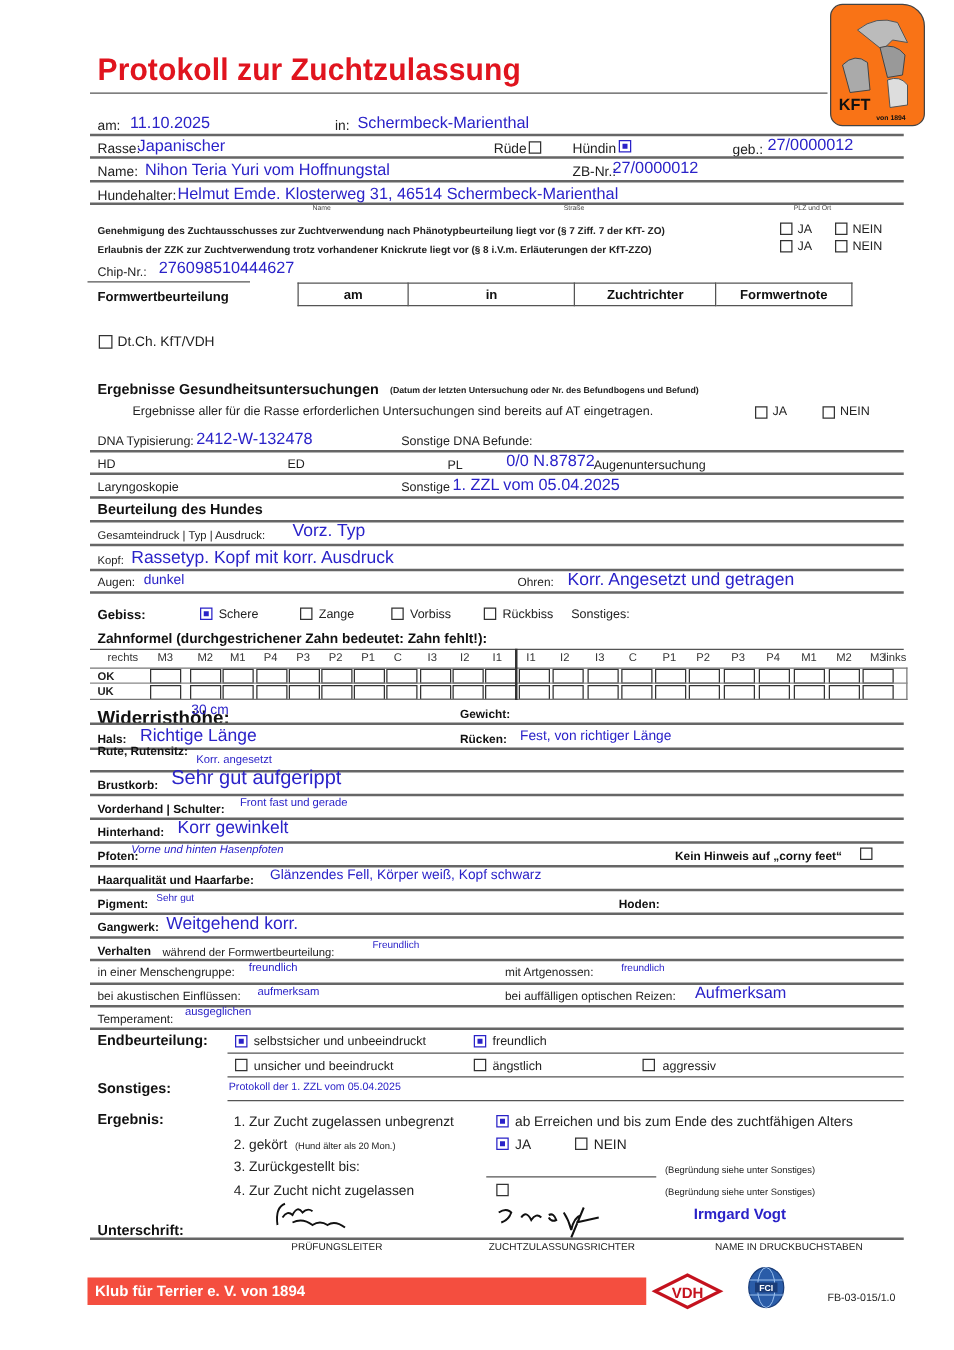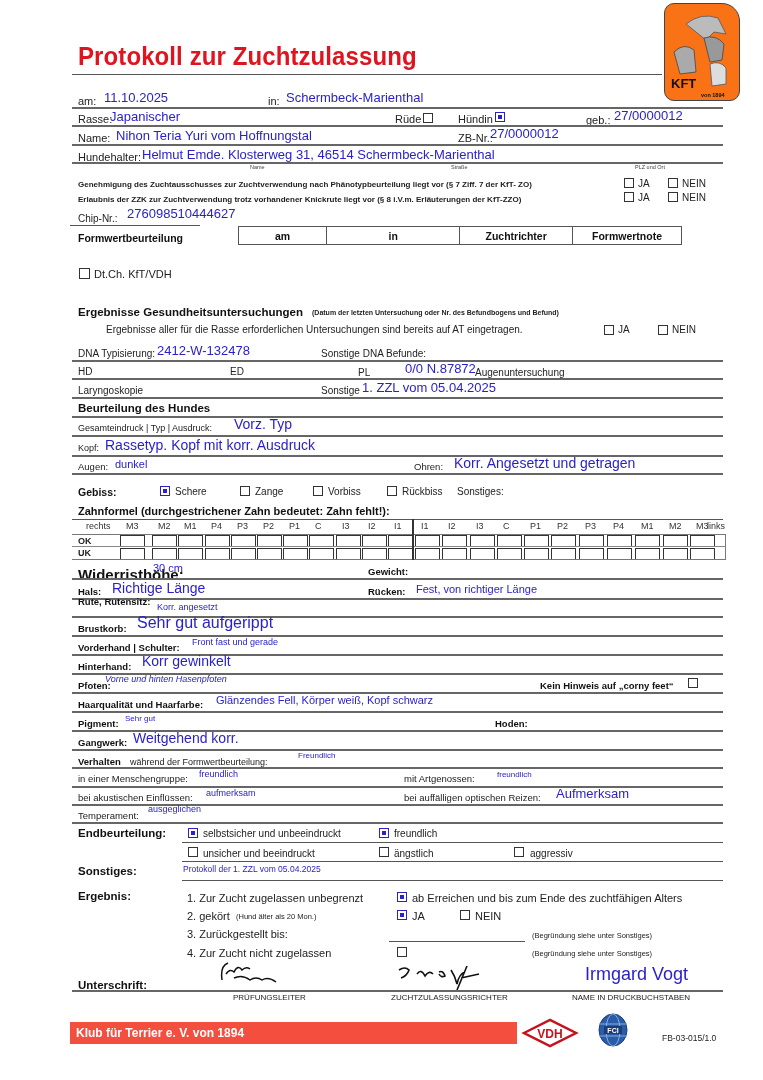--- a/index.html
+++ b/index.html
@@ -344,21 +344,21 @@
 <div class="cb" style="left:397px; top:947px;"></div>
 <div class="lbl" style="left:532px; top:949px; font-size:7.5px;">(Begründung siehe unter Sonstiges)</div>
 
 <div class="lblbb" style="left:78px; top:979px; font-size:11.5px;">Unterschrift:</div>
 <svg class="abs" style="left:216px; top:960px;" width="70" height="28">
   <path d="M6 20 Q4 6 12 3 M10 14 Q14 8 18 12 Q22 4 26 10 Q30 6 34 9 M18 18 Q26 14 34 20 Q40 16 46 20 Q52 16 60 22" fill="none" stroke="#111" stroke-width="1.5"></path>
 </svg>
 <svg class="abs" style="left:395px; top:962px;" width="95" height="32">
   <path d="M4 8 Q10 4 14 8 Q12 14 6 16 M22 12 Q26 6 30 14 Q34 8 38 12 M44 10 Q48 8 50 14 Q46 16 44 12 M56 8 Q60 14 62 22 Q64 12 70 10 M66 16 L84 12 M62 28 L72 4" fill="none" stroke="#111" stroke-width="1.6"></path>
 </svg>
-<div class="val" style="left:585px; top:964px; font-size:18px;">Irmgard Vogt</div>
+<div class="val" style="left:555px; top:964px; font-size:12px;font-weight:bold;">Irmgard Vogt</div>
 <div class="hr2" style="left:72px; top:990px; width:651px;"></div>
 <div class="lbl" style="left:233px; top:993px; font-size:8px;text-align:center;">PRÜFUNGSLEITER</div>
 <div class="lbl" style="left:391px; top:993px; font-size:8px;">ZUCHTZULASSUNGSRICHTER</div>
 <div class="lbl" style="left:572px; top:993px; font-size:8px;">NAME IN DRUCKBUCHSTABEN</div>
 
 <div class="footer-bar">
   <span>Klub für Terrier e. V. von 1894</span>
 </div>
 <svg class="abs" style="left:521px; top:1017px;" width="58" height="32">
   <polygon points="3,16 29,3 55,16 29,29" fill="#fff" stroke="#c4121e" stroke-width="2.5"></polygon>

